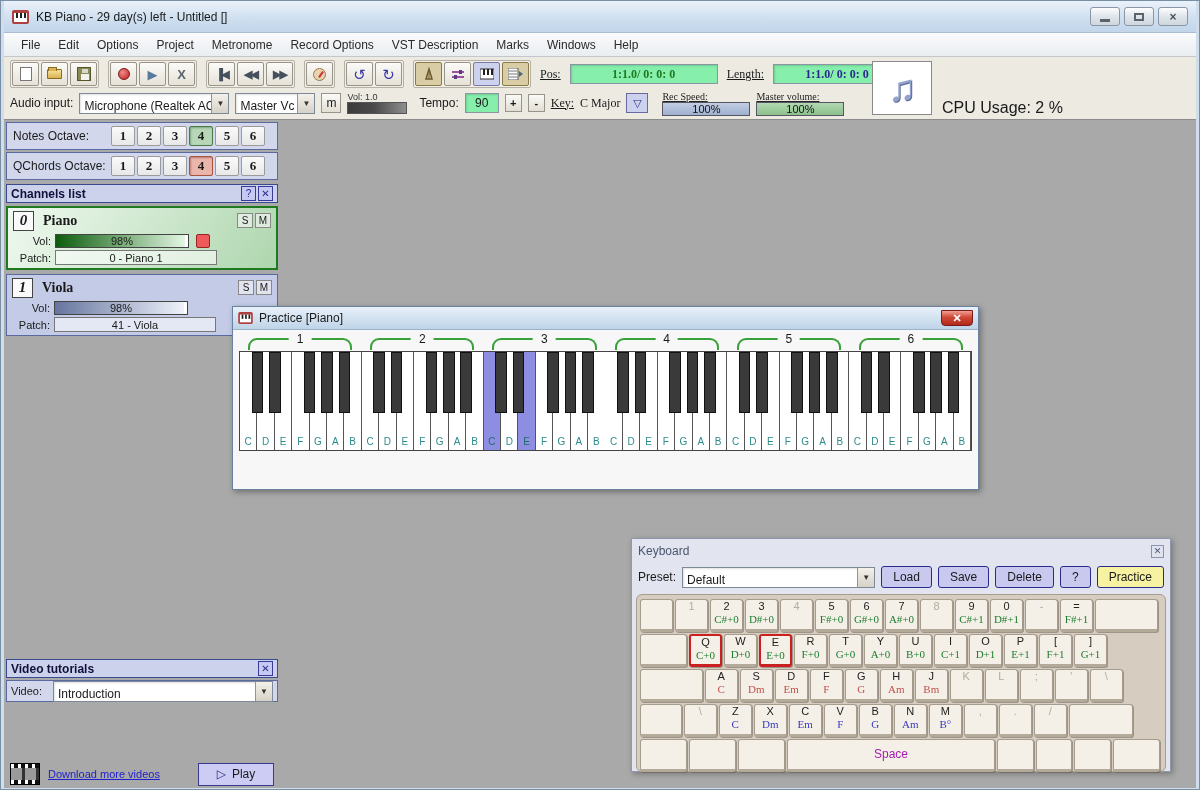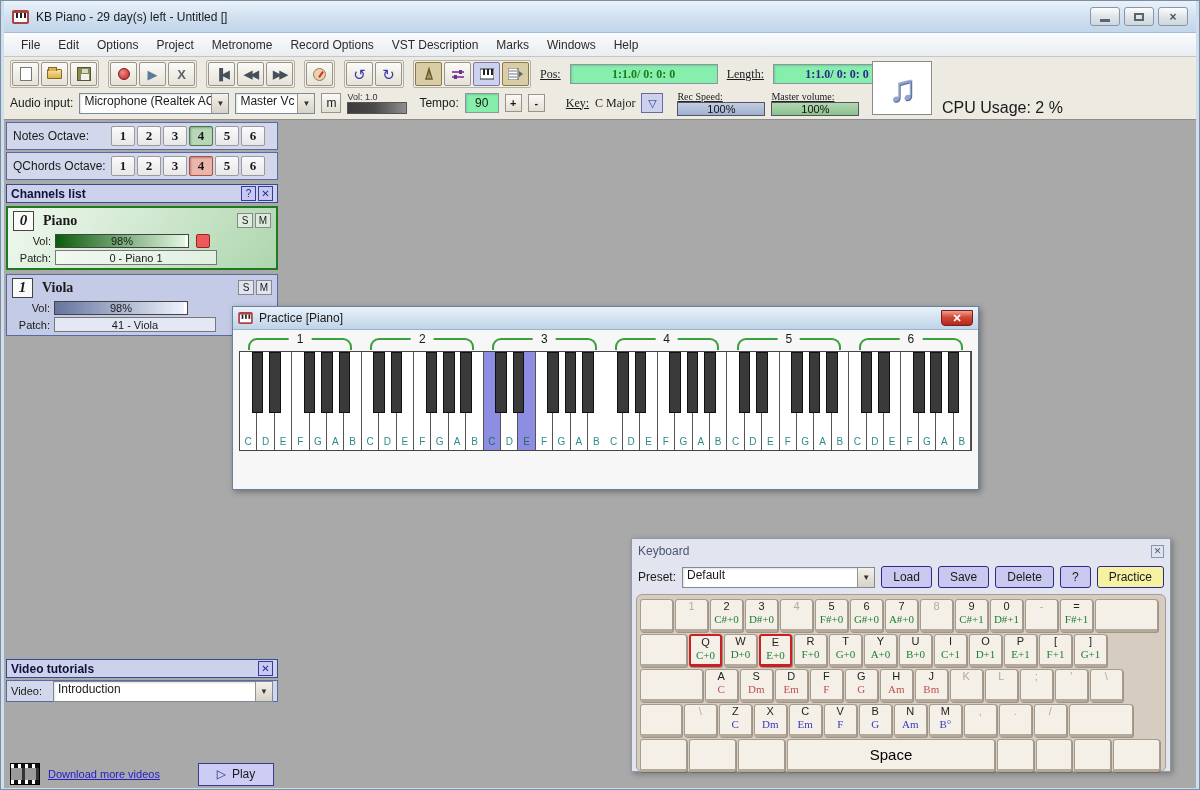--- a/index.html
+++ b/index.html
@@ -38,21 +38,21 @@
   .transport { color:#44505c; font-size:11px; letter-spacing:-2px; font-weight:bold; }
   .stop-x { color:#5a646e; font-weight:bold; font-size:13px; }
   .undo { color:#3a3aa8; font-size:15px; line-height:1; }
   .icon-clock { width:13px; height:13px; border-radius:50%; background:#e8d2b0; border:1px solid #9a7a4a; position:relative; }
   .icon-clock::after { content:""; position:absolute; left:6px; top:2px; width:2px; height:7px; background:#cc3333; transform:rotate(35deg); }
   .field { background:#86efac; border:1px solid #8a96a4; box-shadow:inset 1px 1px 2px rgba(0,0,0,.15); display:flex; align-items:center; }
   .pos-field { width:148px; height:20px; justify-content:center; font-family:"Liberation Serif", serif; font-weight:bold; color:#1f7a1f; }
   .len-field { width:128px; height:20px; justify-content:center; font-family:"Liberation Serif", serif; font-weight:bold; color:#2a2a8e; }
   .u { text-decoration:underline; }
   .serif { font-family:"Liberation Serif", serif; }
-  .combo { height:21px; background:#fff; border:1px solid #7e8a98; display:flex; align-items:flex-start; box-shadow:inset 1px 1px 2px rgba(0,0,0,.12); }
+  .combo { height:21px; background:#fff; border:1px solid #7e8a98; display:flex; align-items:flex-end; box-shadow:inset 1px 1px 2px rgba(0,0,0,.12); }
   .combo .cv { flex:1; padding:0 4px; white-space:nowrap; overflow:hidden; }
   .combo .arrow { width:17px; height:100%; flex:none; background:linear-gradient(#f4f1ea,#d6d2c8); border-left:1px solid #98948a; display:flex; align-items:center; justify-content:center; font-size:8px; color:#333; }
   .m-btn { width:20px; height:20px; border:1px solid #98948a; background:linear-gradient(#fbfaf7,#e2ded4); display:flex; align-items:center; justify-content:center; }
   .vol-widget { display:flex; flex-direction:column; width:60px; }
   .vol-widget .vlab { font-size:9px; color:#333; line-height:10px; }
   .vol-slider { height:12px; background:linear-gradient(90deg,#3c3c3c 0%,#4a4a4a 45%,#8e8e8e 100%); border:1px solid #555; }
   .tempo-field { width:34px; height:20px; justify-content:center; }
   .pm-btn { width:17px; height:18px; border:1px solid #98948a; background:linear-gradient(#fbfaf7,#e2ded4); display:flex; align-items:center; justify-content:center; font-weight:bold; font-size:11px; }
   .key-drop { width:22px; height:20px; border:1px solid #6a6aa0; background:#ccd1ee; display:flex; align-items:center; justify-content:center; color:#2a2a7a; font-size:11px; }
   .meter-widget { display:flex; flex-direction:column; }
@@ -147,21 +147,21 @@
   .kb-btn { height:22px; padding:0 11px; border:1px solid #2a2a8a; border-radius:3px; background:#c9c9f0; font-size:12px; display:flex; align-items:center; justify-content:center; }
   .kb-btn.practice { margin-left:auto; background:#f6f2a2; }
   .kb-body { margin:3px 4px 0; height:178px; background:#d6ccbf; border:1px solid #a89e90; border-radius:6px; padding:4px 3px; }
   .kb-row { display:flex; gap:2px; margin-bottom:2px; height:33px; }
   .key { background:#f5f0e7; border:1px solid #a59c8e; border-bottom:3px solid #b3aa9a; border-radius:3px; box-shadow:1px 1px 0 rgba(90,80,70,.45); display:flex; flex-direction:column; align-items:center; padding-top:0; flex:none; }
   .key .main { font-size:11px; line-height:13px; color:#222; }
   .key.dim .main { color:#b3ab9d; }
   .key .sub { font-family:"Liberation Serif", serif; font-size:11px; line-height:12px; }
   .key.hl { border:2px solid #cc2020; border-bottom-width:3px; }
   .key.space-key { justify-content:center; }
-  .key.space-key .main { color:#000000; font-size:15px; }
+  .key.space-key .main { color:#a21caf; font-size:12px; }
 </style>
 </head>
 <body>
 
 <div class="app">
 
   <div class="titlebar">
     <svg class="app-icon" viewBox="0 0 17 14">
         <rect width="17" height="14" rx="2" fill="#b04040"></rect>
         <rect x="2" y="3" width="13" height="9" fill="#fff"></rect>
@@ -294,21 +294,21 @@
       </div>
       <div class="m-btn">m</div>
       <div class="vol-widget">
         <span class="vlab">Vol: 1.0</span>
         <div class="vol-slider"></div>
       </div>
       <span style="margin-left:6px">Tempo:</span>
       <div class="field tempo-field">90</div>
       <div class="pm-btn">+</div>
       <div class="pm-btn">-</div>
-      <span class="u serif" style="margin-left:15px">Key:</span>
+      <span class="u serif" style="margin-left:0">Key:</span>
       <span class="serif">C Major</span>
       <div class="key-drop">▽</div>
       <div class="meter-widget" style="margin-left:8px">
         <span class="mlab">Rec Speed:</span>
         <div class="meter blue">100%</div>
       </div>
       <div class="meter-widget">
         <span class="mlab">Master volume:</span>
         <div class="meter green">100%</div>
       </div>

